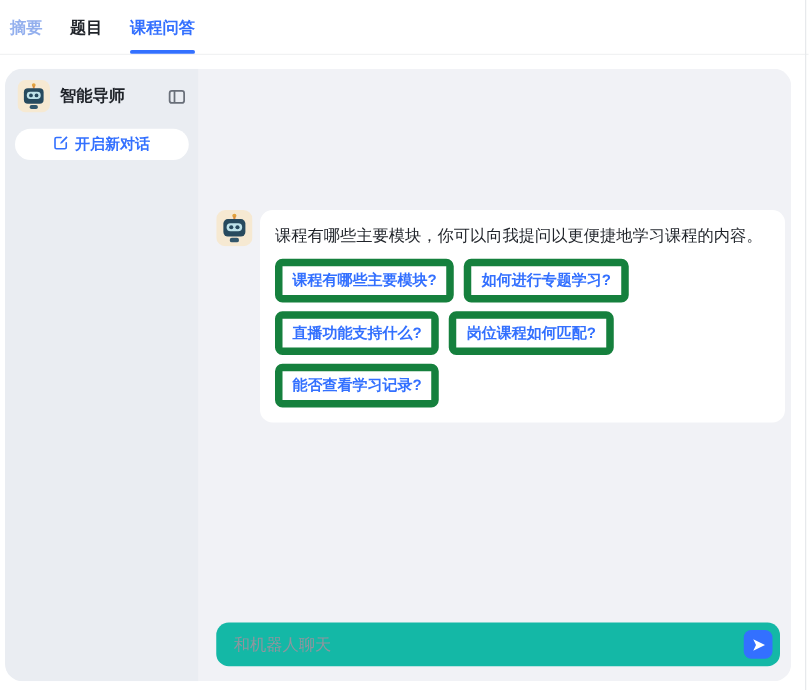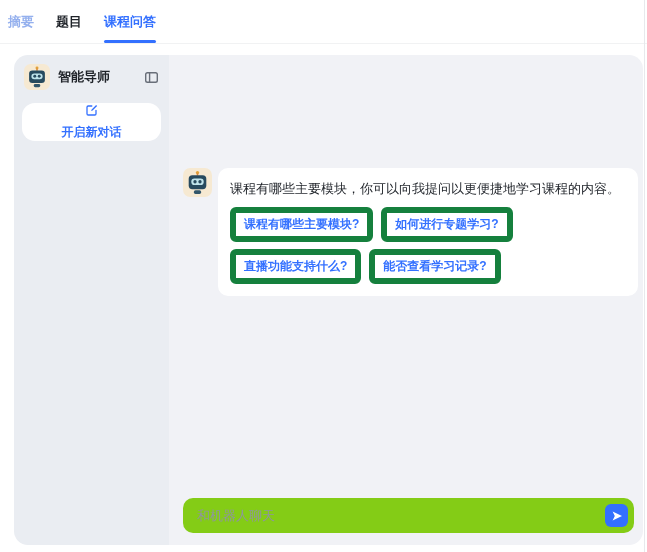--- a/index.html
+++ b/index.html
@@ -13,34 +13,34 @@
     padding-left:8px; border-bottom:1px solid #f1f2f3; background:#fff; }
   .tab { position:relative; height:44px; display:flex; align-items:center;
     font-size:13px; font-weight:700; cursor:pointer; margin-right:22px; }
   .tab-summary { color:#94b0ee; }
   .tab-questions { color:#1f2329; }
   .tab-active { color:#3370ff; }
   .tab-underline { position:absolute; left:0; right:0; bottom:1px; height:3px;
     border-radius:2px; background:#3370ff; }
 
   
-  .widget { position:absolute; left:14px; top:55px; width:629px; height:490px;
+  .widget { position:absolute; left:4px; top:55px; width:629px; height:490px;
     border-radius:14px; overflow:hidden; display:flex; }
 
   
   .sidebar { position:relative; width:155px; background:#eaedf2; flex:none; }
   .side-header { display:flex; align-items:center; padding:9px 10px 0 10px; }
   .avatar { width:26px; height:26px; flex:none; display:inline-block; }
   .side-title { margin-left:8px; font-size:13px; font-weight:700; color:#1f2329; }
   .collapse-btn { margin-left:auto; width:16px; height:16px; display:flex;
     align-items:center; justify-content:center; cursor:pointer; }
   .new-chat { display:flex; align-items:center; justify-content:center; gap:5px;
-    margin:13px 8px 0 8px; width:139px; height:38px; background:#ffffff;
+    margin:13px 8px 0 8px; width:139px; height:25px; background:#ffffff;
     border:none; border-radius:13px; color:#3370ff; font-size:12px; font-weight:700;
-    cursor:pointer; font-family:inherit;flex-direction:column; }
+    cursor:pointer; font-family:inherit; }
   .side-footer { position:absolute; left:10px; right:10px; bottom:11px;
     display:flex; align-items:center; }
   .powered { margin-left:auto; font-size:8px; font-weight:700; letter-spacing:.4px;
     color:#9096a0; }
   .logo { width:12px; height:12px; margin-left:4px; display:inline-block; }
 
   
   .chat { position:relative; flex:1; background:#f1f2f6; }
   .msg-row { position:absolute; top:113px; left:14px; display:flex;
     align-items:flex-start; gap:6px; }
@@ -48,21 +48,21 @@
   .bubble { width:420px; background:#ffffff; border-radius:10px;
     padding:11px 12px 12px 12px; }
   .msg-text { font-size:13px; line-height:20px; color:#1f2329; }
   .chips { margin-top:8px; display:flex; flex-wrap:wrap; gap:7px 8px; }
   .chip { background:#fff; border:6px solid #15803d; border-radius:6px;
     padding:3px 8px; font-size:12px; font-weight:700; color:#3370ff;
     cursor:pointer; font-family:inherit; white-space:nowrap; }
 
   
   .inputbar { position:absolute; left:14px; right:9px; bottom:12px; height:35px;
-    background:#84cc16; border-radius:10px; display:flex; align-items:center;
+    background:#14b8a6; border-radius:10px; display:flex; align-items:center;
     padding:0 6px 0 14px; }
   .inputbar input { flex:1; border:none; outline:none; background:transparent;
     font-size:13px; color:#1f2329; font-family:inherit; }
   .inputbar input::placeholder { color:#8f959e; }
   .send { width:23px; height:23px; flex:none; border:none; border-radius:6px;
     background:#3370ff; display:flex; align-items:center; justify-content:center;
     cursor:pointer; }
 </style>
 </head>
 <body>
@@ -129,20 +129,21 @@
             <circle cx="16.4" cy="13.3" r="1.6" fill="#274a5e"></circle>
             <rect x="10.5" y="21.5" width="7" height="3.5" rx="1.5" fill="#31566b"></rect>
           </svg>
         </span>
         <div class="bubble">
           <div class="msg-text">课程有哪些主要模块，你可以向我提问以更便捷地学习课程的内容。</div>
           <div class="chips">
               <button class="chip">课程有哪些主要模块?</button>
               <button class="chip">如何进行专题学习?</button>
               <button class="chip">直播功能支持什么?</button>
+              <button class="chip">岗位课程如何匹配?</button>
               <button class="chip">能否查看学习记录?</button>
             </div>
         </div>
       </div>
 
       <div class="inputbar">
         <input type="text" placeholder="和机器人聊天" style="">
         <button class="send">
           <svg viewBox="0 0 12 12" width="12" height="12">
             <polygon points="1.6,1.4 11,6 1.6,10.6 3.8,6" fill="#ffffff"></polygon>

